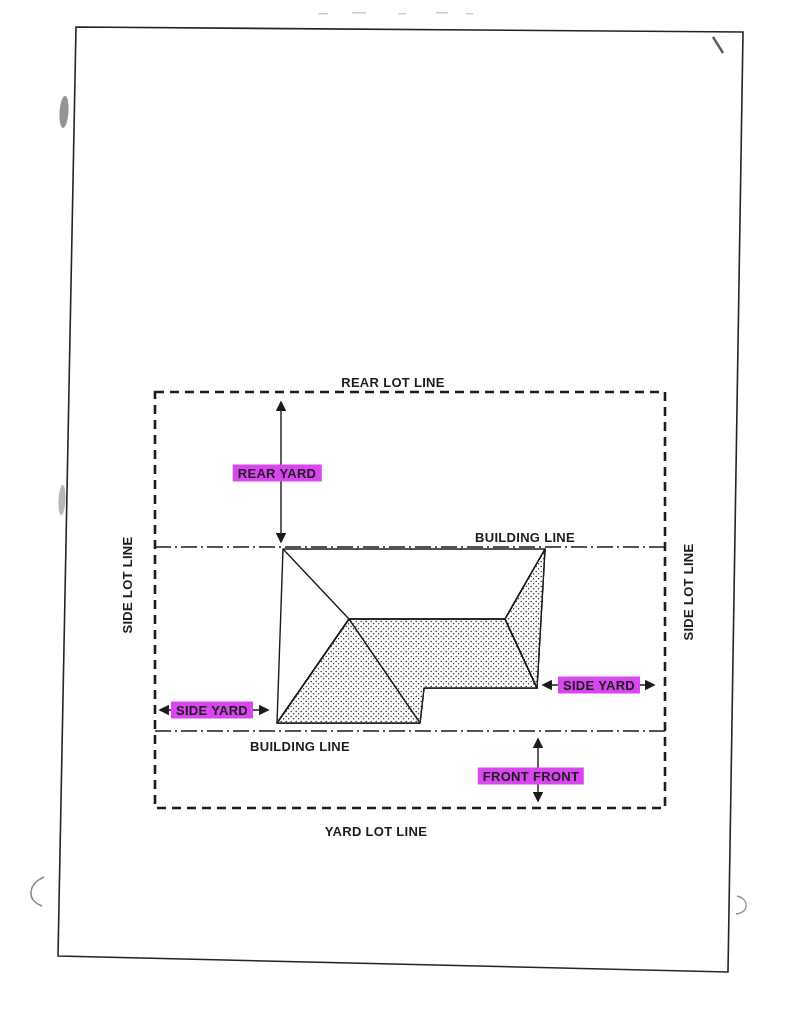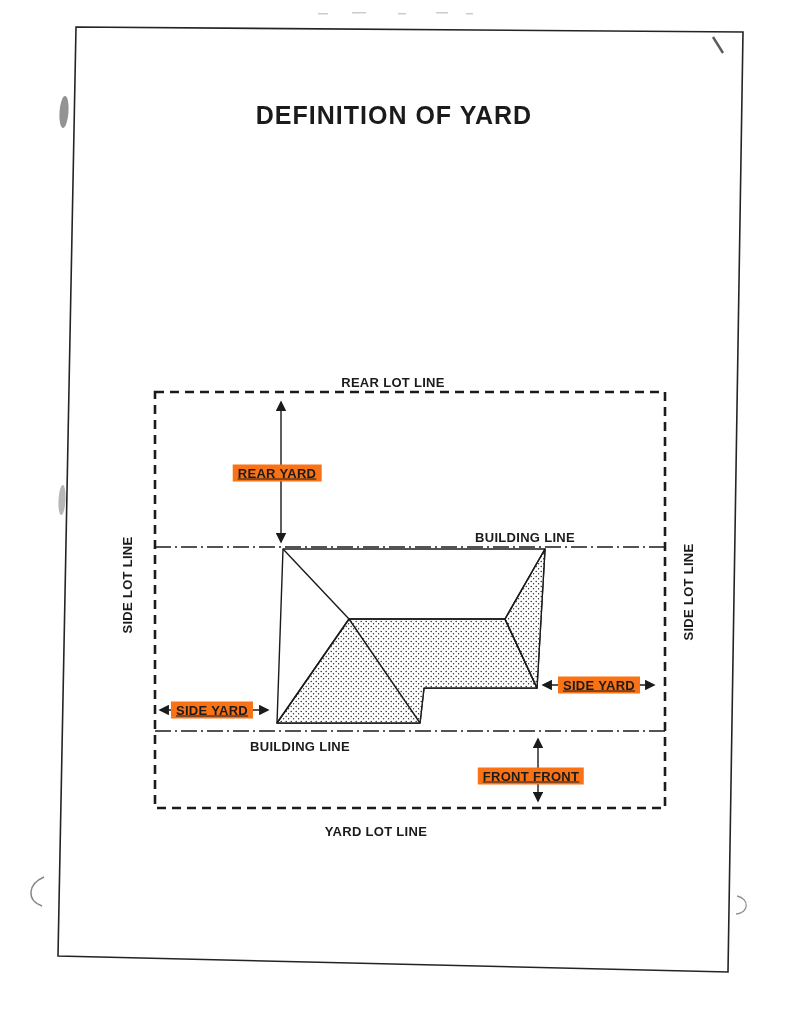--- a/index.html
+++ b/index.html
@@ -14,21 +14,21 @@
   .title {
     position:absolute; transform:translateX(-50%);
     font-weight:bold; font-size:25px; letter-spacing:1px;
     color:#1b1b1b; white-space:nowrap;
   }
   .lbl {
     position:absolute; transform:translate(-50%,-50%);
     font-weight:bold; font-size:13px; letter-spacing:0.3px;
     color:#1b1b1b; white-space:nowrap; line-height:1;
   }
-  .lbl.bg { background:#f97316; padding:2px 5px;text-decoration:underline; }
+  .lbl.bg { background:#d946ef; padding:2px 5px; }
   .lbl.vert { transform:translate(-50%,-50%) rotate(-90deg); }
 </style>
 </head>
 <body>
 
 <div class="page">
 
   <svg class="diagram" width="791" height="1024" viewBox="0 0 791 1024">
     <defs>
       <marker id="ah" viewBox="0 0 10 10" refX="8.5" refY="5" markerWidth="7.5" markerHeight="7.5" orient="auto-start-reverse">
@@ -76,21 +76,20 @@
     </g>
 
     <g stroke="#1b1b1b" stroke-width="1.4">
       <line x1="281" y1="402" x2="281" y2="542" marker-start="url(#ah)" marker-end="url(#ah)"></line>
       <line x1="538" y1="739" x2="538" y2="801" marker-start="url(#ah)" marker-end="url(#ah)"></line>
       <line x1="160" y1="710" x2="268" y2="710" marker-start="url(#ah)" marker-end="url(#ah)"></line>
       <line x1="543" y1="685" x2="654" y2="685" marker-start="url(#ah)" marker-end="url(#ah)"></line>
     </g>
   </svg>
 
-  <div class="title" style="left:394px; top:101px;">DEFINITION OF YARD</div>
 
   <div class="lbl" style="left:393px; top:382px;text-align:center;">REAR LOT LINE</div>
 
   <div class="lbl" style="left:525px; top:537px;">BUILDING LINE</div>
 
   <div class="lbl bg" style="left:277px; top:473px;">REAR YARD</div>
 
   <div class="lbl vert" style="left:127px; top:585px;">SIDE LOT LINE</div>
 
   <div class="lbl vert" style="left:688px; top:592px;">SIDE LOT LINE</div>

